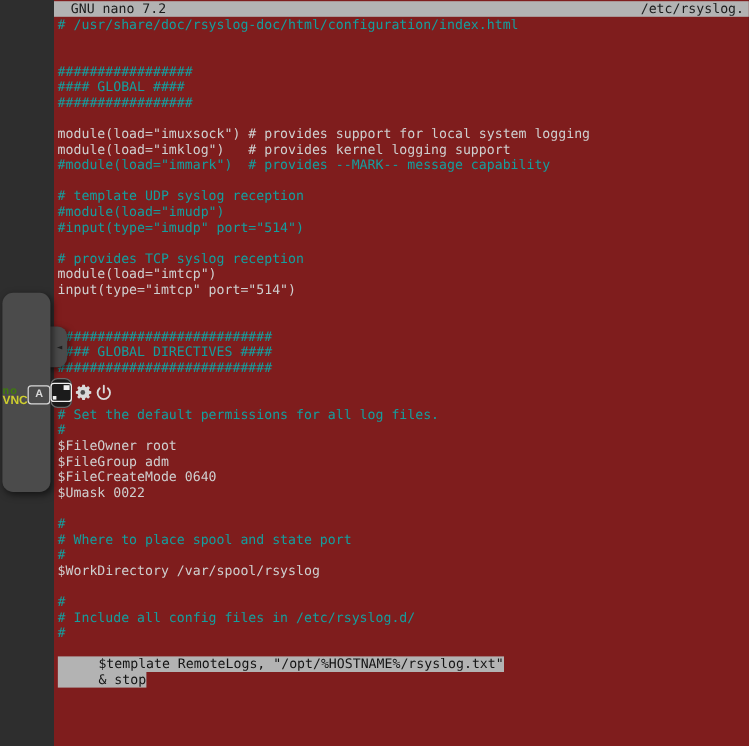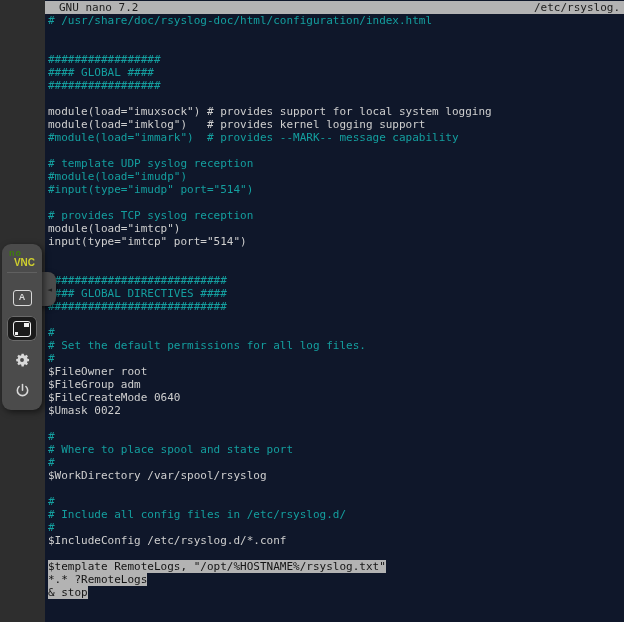--- a/index.html
+++ b/index.html
@@ -4,45 +4,45 @@
 <style>
   html,body { margin:0; padding:0; }
   body {
     width:624px; height:622px; position:relative; overflow:hidden;
     background:#2e2e2e; font-family:"DejaVu Sans Mono", monospace;
   }
 
   
   .terminal {
     position:absolute; left:45px; top:0; width:579px; height:622px;
-    background:#0f172a;
+    background:#7f1d1d;
   }
   .titlebar {
     position:absolute; left:0; top:1px; width:100%; height:13px;
     background:var(--bar-bg); color:#1c1c1c;
     font-size:11px; line-height:13px; white-space:pre;
   }
   .titlebar .app { position:absolute; left:14px; top:0; }
   .titlebar .file { position:absolute; right:4px; top:0; }
 
   .lines {
     position:absolute; left:3px; top:14px; right:0; bottom:0;
     font-size:11px; line-height:13px; overflow:hidden;
   }
   .line { height:13px; white-space:pre; }
   .line span.comment { color:var(--comment); }
   .line span.code    { color:var(--code); }
-  .line span.selected{ background:var(--sel-bg); color:var(--sel-fg); }
+  .line span.selected{ background:var(--sel-bg); color:var(--sel-fg);padding-left:34px; }
 
   
   .vnc-panel {
     position:absolute; left:2px; top:244px; width:40px; height:166px;
     background:#4b4b4b; border-radius:9px;
     box-shadow:2px 2px 6px rgba(0,0,0,.55);
-    display:flex; flex-direction:column; align-items:center; z-index:3;
+    display:flex; flex-direction:row; align-items:center; z-index:3;
   }
   .handle {
     position:absolute; left:34px; top:272px; width:22px; height:34px;
     background:#4b4b4b; border-radius:0 8px 8px 0;
     box-shadow:2px 2px 5px rgba(0,0,0,.5); z-index:2;
     display:flex; align-items:center; justify-content:flex-end;
     cursor:pointer;
   }
   .handle .arrow { font-size:8px; color:#1e1e1e; margin-right:4px; }
 
@@ -155,19 +155,17 @@
       <div class="line"><span class="code">$Umask 0022</span></div>
       <div class="line"></div>
       <div class="line"><span class="comment">#</span></div>
       <div class="line"><span class="comment"># Where to place spool and state port</span></div>
       <div class="line"><span class="comment">#</span></div>
       <div class="line"><span class="code">$WorkDirectory /var/spool/rsyslog</span></div>
       <div class="line"></div>
       <div class="line"><span class="comment">#</span></div>
       <div class="line"><span class="comment"># Include all config files in /etc/rsyslog.d/</span></div>
       <div class="line"><span class="comment">#</span></div>
-      <div class="line"><span class="code">$IncludeConfig /etc/rsyslog.d/*.conf</span></div>
       <div class="line"></div>
       <div class="line"><span class="selected">$template RemoteLogs, "/opt/%HOSTNAME%/rsyslog.txt"</span></div>
-      <div class="line"><span class="selected">*.* ?RemoteLogs</span></div>
       <div class="line"><span class="selected">&amp; stop</span></div>
     </div>
 </div>
 
 </body></html>

